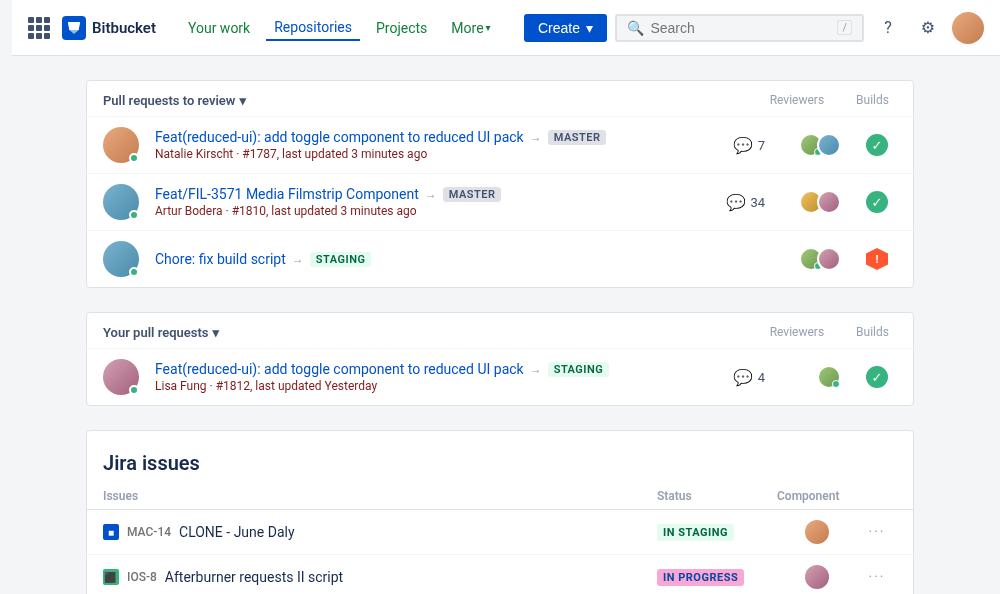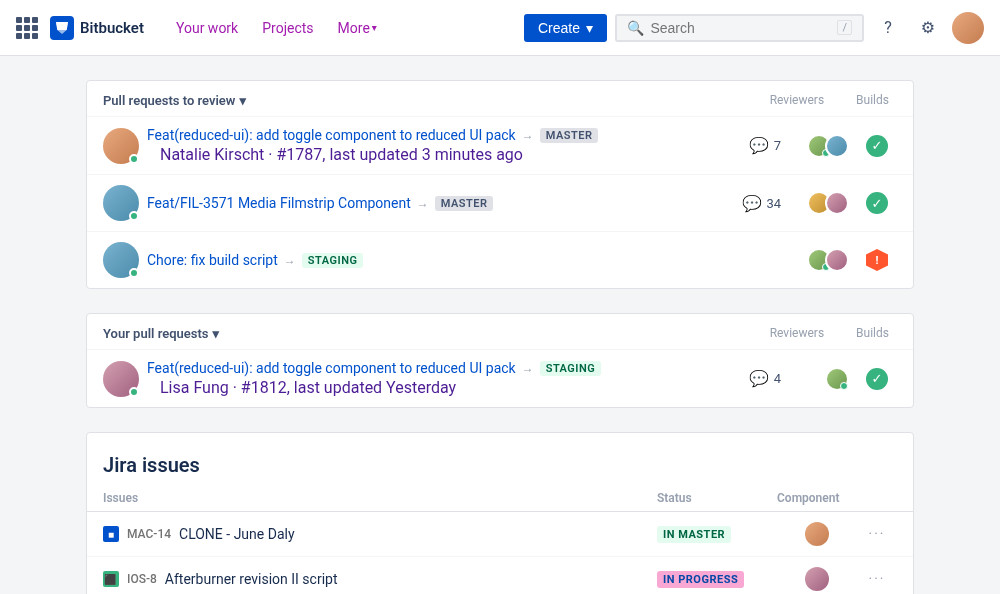--- a/index.html
+++ b/index.html
@@ -1,26 +1,26 @@
 <!DOCTYPE html>
 <html><head>
   <meta charset="utf-8">
   <style>
     * { box-sizing: border-box; margin: 0; padding: 0; }
     body { font-family: -apple-system, BlinkMacSystemFont, "Segoe UI", Roboto, sans-serif; font-size: 14px; background: #f4f5f7; color: #172b4d; }
 
     
-    .topnav { display: flex; align-items: center; background: #fff; border-bottom: 1px solid #dfe1e6; height: 56px; padding: 0 16px; gap: 8px; position: sticky; top: 0; z-index: 100; }
+    .topnav { display: flex; align-items: center; background: #fff; border-bottom: 1px solid #dfe1e6; height: 56px; padding: 0 16px; gap: 8px; position: sticky; top: 0; z-index: 100; margin-left: 12px; }
     .nav-grid-icon { display: grid; grid-template-columns: repeat(3,6px); grid-template-rows: repeat(3,6px); gap: 2px; margin-right: 4px; }
     .nav-grid-dot { width: 6px; height: 6px; background: #42526e; border-radius: 1px; }
     .nav-logo { display: flex; align-items: center; gap: 6px; margin-right: 16px; }
     .nav-logo-icon { width: 24px; height: 24px; background: #0052cc; border-radius: 4px; display: flex; align-items: center; justify-content: center; }
     .nav-logo-icon svg { width: 16px; height: 16px; fill: #fff; }
     .nav-logo-text { font-size: 15px; font-weight: 600; color: #172b4d; }
-    .nav-link { padding: 4px 8px; color: #a21caf; text-decoration: none; font-size: 14px; border-radius: 3px; cursor: pointer; }
+    .nav-link { padding: 4px 8px; color: #15803d; text-decoration: none; font-size: 14px; border-radius: 3px; cursor: pointer; }
     .nav-link.active { color: #0052cc; border-bottom: 2px solid #0052cc; border-radius: 0; }
     .nav-more { display: flex; align-items: center; gap: 2px; }
     .nav-chevron { font-size: 10px; }
     .nav-spacer { flex: 1; }
     .nav-create-btn { background: #0052cc; color: #fff; border: none; border-radius: 3px; padding: 6px 14px; font-size: 14px; font-weight: 500; cursor: pointer; display: flex; align-items: center; gap: 6px; }
     .nav-search { display: flex; align-items: center; border: 2px solid #dfe1e6; border-radius: 3px; padding: 4px 10px; gap: 6px; min-width: 200px; background: #f4f5f7; }
     .nav-search input { border: none; background: transparent; outline: none; font-size: 14px; color: #172b4d; min-width: 120px; }
     .nav-search-slash { color: #97a0af; border: 1px solid #dfe1e6; border-radius: 2px; padding: 0 4px; font-size: 11px; }
     .nav-icon-btn { width: 32px; height: 32px; display: flex; align-items: center; justify-content: center; border-radius: 50%; cursor: pointer; color: #42526e; }
     .nav-avatar { width: 32px; height: 32px; border-radius: 50%; background: #c7a17a; display: flex; align-items: center; justify-content: center; font-size: 12px; color: #fff; cursor: pointer; overflow: hidden; }
@@ -30,34 +30,34 @@
 
     
     .section { background: #fff; border-radius: 4px; border: 1px solid #dfe1e6; margin-bottom: 24px; overflow: hidden; }
 
     
     .pr-section-header { display: flex; justify-content: space-between; padding: 12px 16px 8px; border-bottom: 1px solid #f4f5f7; }
     .pr-section-title { font-size: 13px; font-weight: 600; color: #42526e; display: flex; align-items: center; gap: 4px; }
     .pr-section-cols { display: flex; gap: 32px; font-size: 12px; color: #97a0af; padding-right: 8px; }
 
     
-    .pr-row { display: flex; align-items: center; padding: 10px 16px; border-bottom: 1px solid #f4f5f7; gap: 8px; }
+    .pr-row { display: flex; align-items: center; padding: 10px 16px; border-bottom: 1px solid #f4f5f7; gap: 16px; }
     .pr-row:last-child { border-bottom: none; }
     .pr-avatar { width: 36px; height: 36px; border-radius: 50%; flex-shrink: 0; position: relative; }
     .pr-avatar-img { width: 36px; height: 36px; border-radius: 50%; }
     .pr-avatar-status { position: absolute; bottom: 0; right: 0; width: 10px; height: 10px; border-radius: 50%; border: 2px solid #fff; }
     .pr-avatar-status.green { background: #36b37e; }
     .pr-info { flex: 1; min-width: 0; }
     .pr-title-row { display: flex; align-items: center; gap: 6px; flex-wrap: wrap; }
     .pr-title { font-size: 14px; color: #0052cc; cursor: pointer; }
     .pr-arrow { color: #97a0af; font-size: 12px; }
     .pr-badge { font-size: 11px; font-weight: 600; padding: 1px 6px; border-radius: 3px; background: #dfe1e6; color: #42526e; letter-spacing: 0.5px; }
     .pr-badge.master { background: #dfe1e6; color: #42526e; }
     .pr-badge.staging { background: #e3fcef; color: #006644; }
-    .pr-meta { font-size: 16px; color: #4c1d95; margin-top: 2px; margin-left: 13px; }
+    .pr-meta { font-size: 12px; color: #7f1d1d; margin-top: 2px; }
     .pr-comments { display: flex; align-items: center; gap: 4px; min-width: 60px; justify-content: flex-end; color: #42526e; font-size: 13px; }
     .pr-reviewers { min-width: 60px; display: flex; align-items: center; justify-content: flex-end; }
     .pr-reviewer-stack { display: flex; }
     .pr-reviewer-avatar { width: 24px; height: 24px; border-radius: 50%; border: 2px solid #fff; margin-left: -6px; position: relative; }
     .pr-reviewer-avatar:first-child { margin-left: 0; }
     .pr-build { min-width: 40px; display: flex; align-items: center; justify-content: center; }
 
     
     .jira-section { background: #fff; border-radius: 4px; border: 1px solid #dfe1e6; overflow: hidden; }
     .jira-title { font-size: 20px; font-weight: 600; padding: 20px 16px 8px; color: #172b4d; }
@@ -114,20 +114,21 @@
   <div class="nav-logo">
     <div class="nav-logo-icon">
       <svg viewBox="0 0 24 24">
           <path d="M3 3l2 12 7 6 7-6 2-12z" opacity="0.6"></path>
           <path d="M3 3l2 12h14l2-12z"></path>
         </svg>
     </div>
     <span class="nav-logo-text">Bitbucket</span>
   </div>
   <a class="nav-link">Your work</a>
+  <a class="nav-link active">Repositories</a>
   <a class="nav-link">Projects</a>
   <a class="nav-link nav-more">
     <span>More</span>
     <span class="nav-chevron">▾</span>
   </a>
   <div class="nav-spacer"></div>
   <button class="nav-create-btn">
     <span>Create</span>
     <span>▾</span>
   </button>
@@ -189,20 +190,21 @@
       <div class="pr-avatar">
         <div class="pr-avatar-img av2" style="border-radius:50%;"></div>
         <div class="pr-avatar-status green"></div>
       </div>
       <div class="pr-info">
         <div class="pr-title-row">
           <span class="pr-title">Feat/FIL-3571 Media Filmstrip Component</span>
           <span class="pr-arrow">→</span>
           <span class="pr-badge master">MASTER</span>
         </div>
+        <div class="pr-meta">Artur Bodera · #1810, last updated 3 minutes ago</div>
       </div>
       <div class="pr-comments">
         <span class="comment-icon">💬</span>
         <span>34</span>
       </div>
       <div class="pr-reviewers">
         <div class="pr-reviewer-stack">
           <div class="pr-reviewer-avatar av5"></div>
           <div class="pr-reviewer-avatar av3"></div>
         </div>
@@ -290,33 +292,33 @@
       <div class="jira-col-actions"></div>
     </div>
 
     <div class="jira-row">
       <div class="jira-issue-cell">
         <div class="jira-icon task">■</div>
         <span class="jira-key">MAC-14</span>
         <span class="jira-summary">CLONE - June Daly</span>
       </div>
       <div class="jira-status-cell">
-        <span class="jira-status-badge status-in-review">IN MASTER</span>
+        <span class="jira-status-badge status-in-review">IN STAGING</span>
       </div>
       <div class="jira-assignee-cell">
         <div class="jira-assignee-avatar av1"></div>
       </div>
       <div class="jira-actions-cell">···</div>
     </div>
 
     <div class="jira-row">
       <div class="jira-issue-cell">
         <div class="jira-icon story">⬛</div>
         <span class="jira-key">IOS-8</span>
-        <span class="jira-summary">Afterburner revision II script</span>
+        <span class="jira-summary">Afterburner requests II script</span>
       </div>
       <div class="jira-status-cell">
         <span class="jira-status-badge status-in-progress">IN PROGRESS</span>
       </div>
       <div class="jira-assignee-cell">
         <div class="jira-assignee-avatar av3"></div>
       </div>
       <div class="jira-actions-cell">···</div>
     </div>
 

